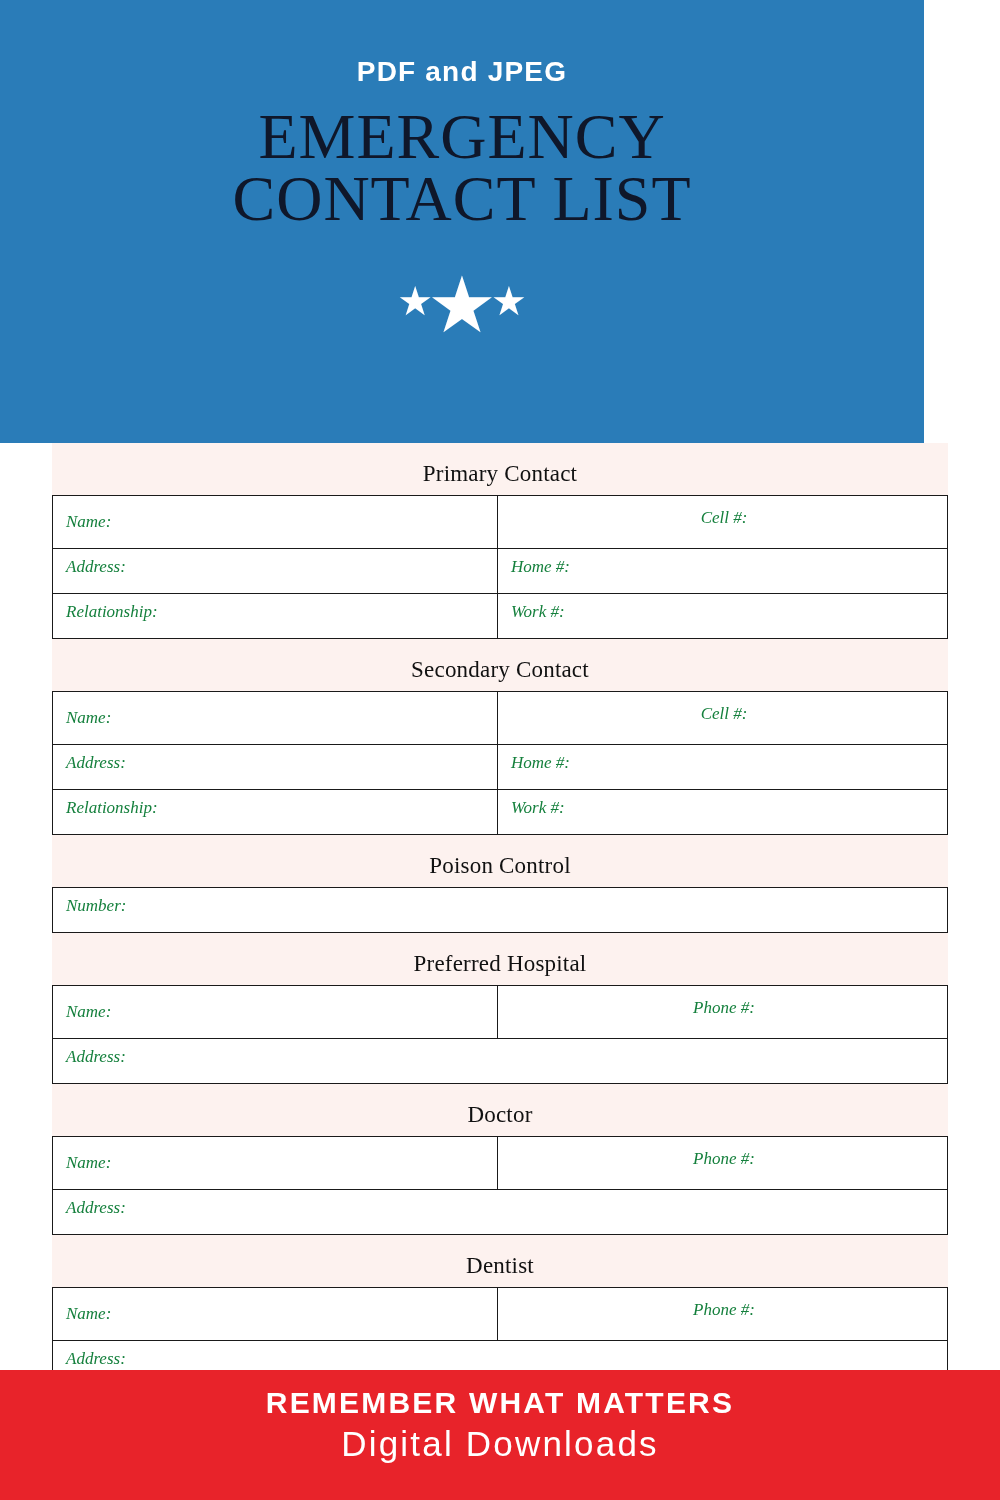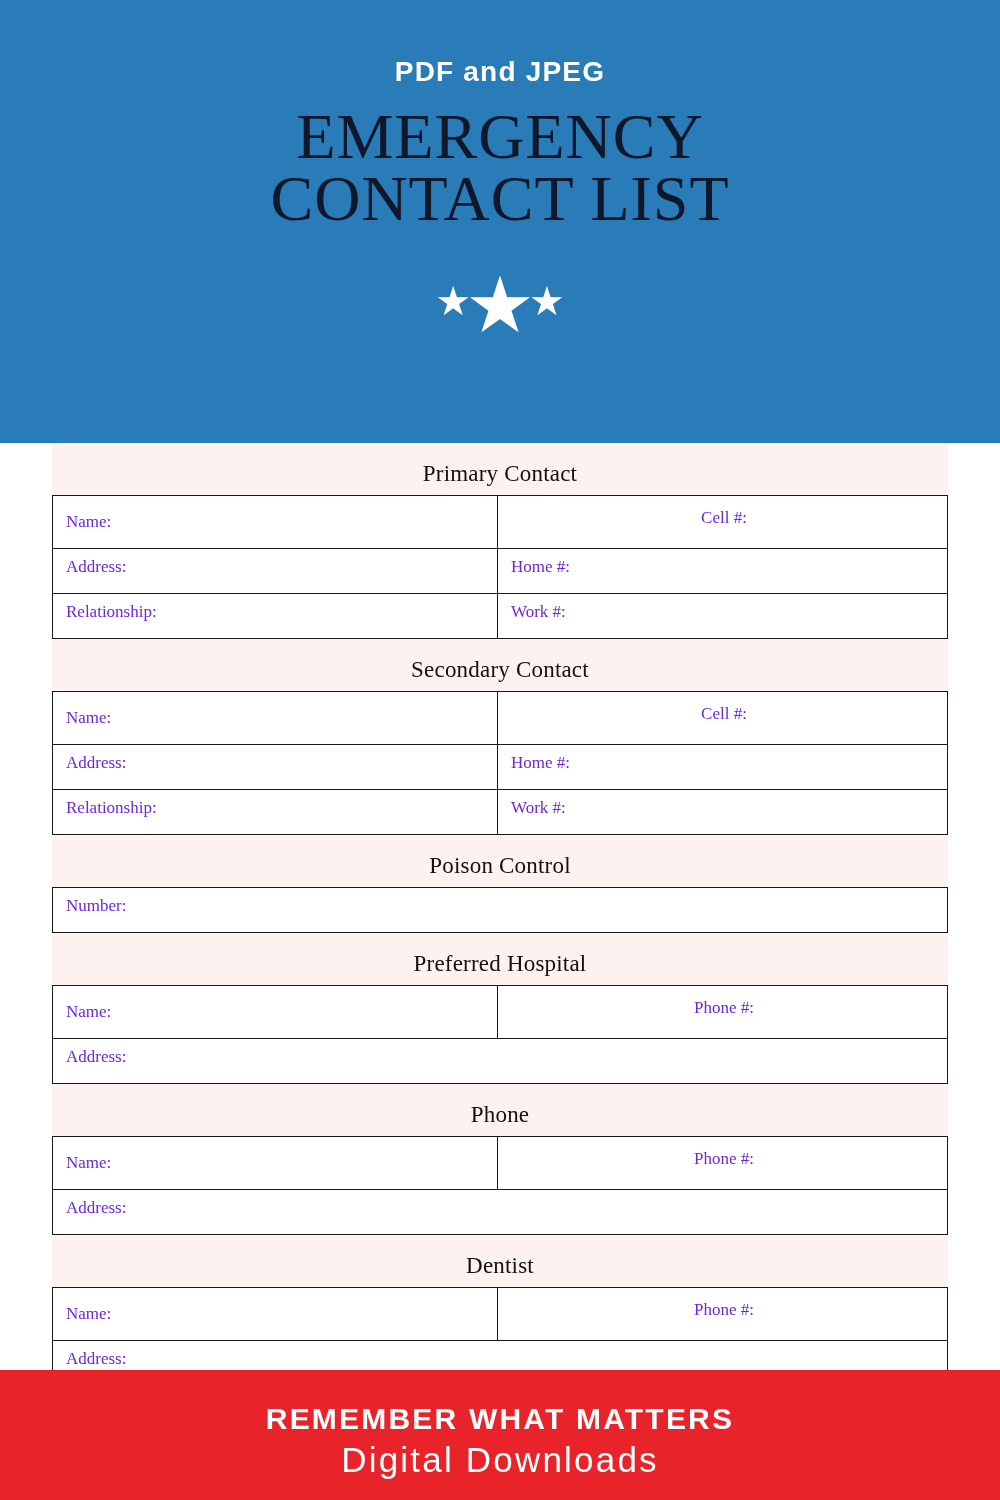--- a/index.html
+++ b/index.html
@@ -14,21 +14,21 @@
     position: relative;
     width: 1000px;
     height: 1500px;
     background: #ffffff;
   }
 
   
   .header {
     position: absolute;
     top: 0; left: 0;
-    width: 1000px;
+    width: 924px;
     height: 443px;
     background: #2a7cb8;
     text-align: center;
   }
   .header-kicker {
     font-family: "Liberation Sans", sans-serif;
     font-weight: bold;
     color: #ffffff;
     font-size: 28px;
     letter-spacing: 1.2px;
@@ -84,43 +84,44 @@
   }
   .tbl {
     width: 100%;
     border-collapse: collapse;
     table-layout: fixed;
   }
   .tbl td {
     border: 1.6px solid #1a1a1a;
     font-family: "Liberation Serif", serif;
     font-size: 17px;
-    color: #6d28d9;
+    color: #15803d;
     padding: 8px 10px 16px 13px;
     vertical-align: bottom;
     height: 42px;
+    font-style: italic;
   }
   .tbl td.tall { height: 53px; }
   .tbl td.mid { vertical-align: middle; text-align: center; }
   .col-left { width: 445px; }
   .blk { margin-bottom: 0; }
 
   
   .footer {
     position: absolute;
     left: 0; bottom: 0;
     width: 1000px;
     height: 130px;
     background: #e8232a;
     text-align: center;
     font-family: "Liberation Sans", sans-serif;
     color: #ffffff;
   }
   .footer-line1 {
-    padding-top: 32px;
+    padding-top: 16px;
     font-size: 30px;
     font-weight: bold;
     letter-spacing: 2.2px;
     line-height: 1.1;
   }
   .footer-line2 {
     font-size: 35px;
     letter-spacing: 2.2px;
     padding-top: 6px;
     line-height: 1.1;
@@ -206,21 +207,21 @@
           <td class="tall mid">Phone #:</td>
         </tr>
         <tr>
           <td colspan="2">Address:</td>
         </tr>
       </tbody>
         </table>
     </div>
 
     <div class="blk">
-      <div class="section-title"><span>Phone</span></div>
+      <div class="section-title"><span>Doctor</span></div>
       <table class="tbl">
         <tbody>
             <tr>
           <td class="col-left tall">Name:</td>
           <td class="tall mid">Phone #:</td>
         </tr>
         <tr>
           <td colspan="2">Address:</td>
         </tr>
       </tbody>

